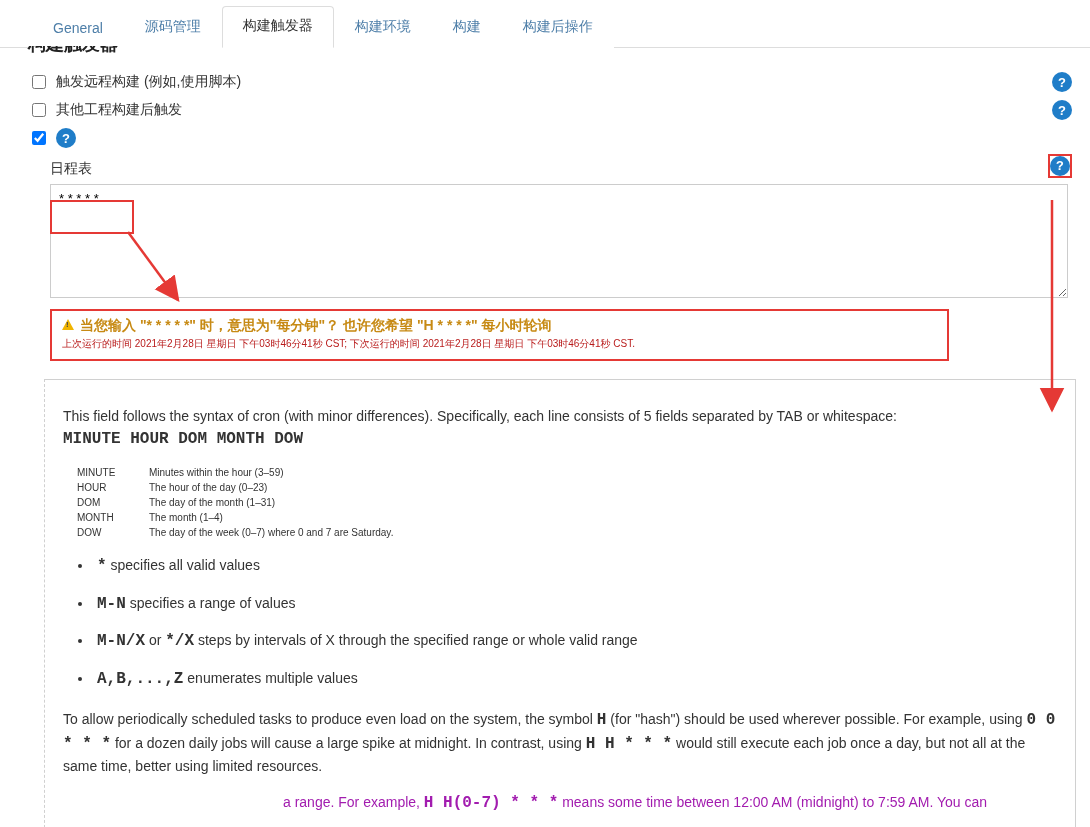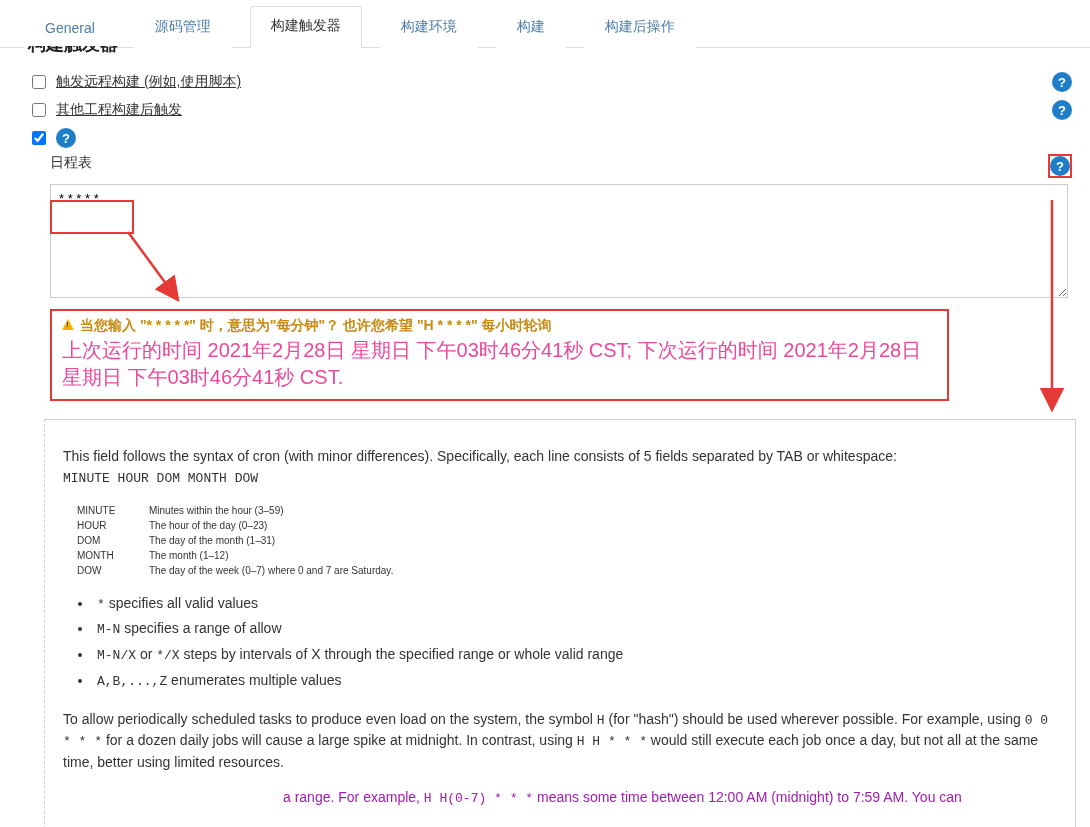--- a/index.html
+++ b/index.html
@@ -12,24 +12,23 @@
     width: 1090px;
     height: 827px;
     overflow: hidden;
     position: relative;
   }
 
   
   .tabs {
     display: flex;
     border-bottom: 1px solid #ddd;
-    padding-left: 24px;
+    padding-left: 32px;
     height: 48px;
     align-items: flex-end;
-    gap: 18px;
   }
   .tab {
     padding: 10px 20px 12px 20px;
     color: #4d7ea8;
     cursor: pointer;
     border: 1px solid transparent;
     border-bottom: none;
     position: relative;
     bottom: -1px;
     background: #fff;
@@ -61,40 +60,41 @@
   .trigger-row {
     display: flex;
     align-items: center;
     padding: 4px 0;
   }
   .trigger-row input[type="checkbox"] {
     width: 14px;
     height: 14px;
     margin-right: 10px;
   }
-  .trigger-row .trg-label { flex: 1; color:#333;text-decoration:underline; }
+  .trigger-row .trg-label { flex: 1; color:#333; }
   .help-icon {
     width: 20px;
     height: 20px;
     border-radius: 50%;
     background: #1f7dc8;
     color: #fff;
     font-weight: 700;
     font-size: 13px;
     display: inline-flex;
     align-items: center;
     justify-content: center;
     cursor: pointer;
   }
 
   .schedule-block { padding-left: 22px; }
   .schedule-label-row {
     display: flex;
-    align-items: flex-start;
+    align-items: flex-end;
     padding: 2px 0 6px 0;
+    font-family: Liberation Mono, monospace;
   }
   .schedule-label-row .lbl { flex: 1; color:#333; }
 
   .hi-help-box {
     border: 2px solid #e53935;
     padding: 0px;
     display: inline-flex;
   }
 
   .cron-textarea {
@@ -138,41 +138,41 @@
   }
   .warn-tri::after {
     content: "!";
     position: absolute;
     left: -2px;
     top: 1px;
     color: #444;
     font-size: 8px;
     font-weight: 700;
   }
-  .warn-line2 { color:#ec4899; font-size:20px; margin-top:2px; }
+  .warn-line2 { color:#b91c1c; font-size:10px; margin-top:2px; }
 
   
   .help-panel-wrap {
     margin-top: 18px;
     border: 1px solid #d0d0d0;
     border-left-style: dashed;
     padding: 14px 18px 18px 18px;
     width: 1032px;
     position: relative;
     left: -6px;
   }
   .help-panel-wrap p { margin: 12px 0 14px 0; line-height: 1.5; }
-  .code { font-family: "Courier New", monospace; font-size: 13px; }
+  .code { font-family: "Courier New", monospace; font-size: 16px; font-weight: bold; }
 
   .fields-table { border-collapse: collapse; margin: 2px 0 14px 14px; }
   .fields-table td { padding: 2px 10px 2px 0; vertical-align: top; font-size:10px; }
   .fields-table td:first-child { width: 72px; }
 
   ul.ops { margin: 0 0 16px 30px; padding: 0; }
-  ul.ops li { margin: 2px 0; padding-left: 4px; line-height:1.6; }
+  ul.ops li { margin: 12px 0; padding-left: 4px; line-height:1.6; }
 
   .truncated { overflow: hidden; height: 24px; }
 
   
   svg.arrows {
     position: absolute;
     left: 0; top: 0;
     pointer-events: none;
   }
 </style>
@@ -238,31 +238,31 @@
         <tr>
               <td>HOUR</td>
               <td>The hour of the day (0–23)</td>
             </tr>
         <tr>
               <td>DOM</td>
               <td>The day of the month (1–31)</td>
             </tr>
         <tr>
               <td>MONTH</td>
-              <td>The month (1–12)</td>
+              <td>The month (1–4)</td>
             </tr>
         <tr>
               <td>DOW</td>
               <td>The day of the week (0–7) where 0 and 7 are Saturday.</td>
             </tr>
       </tbody>
         </table>
       <ul class="ops">
         <li><span class="code">*</span><span> specifies all valid values</span></li>
-        <li><span class="code">M-N</span><span> specifies a range of allow</span></li>
+        <li><span class="code">M-N</span><span> specifies a range of values</span></li>
         <li><span class="code">M-N/X</span><span> or </span><span class="code">*/X</span><span> steps by intervals of X through the specified range or whole valid range</span></li>
         <li><span class="code">A,B,...,Z</span><span> enumerates multiple values</span></li>
       </ul>
       <p>
         <span>To allow periodically scheduled tasks to produce even load on the system, the symbol </span><span class="code">H</span><span> (for "hash") should be used wherever possible. For example, using </span><span class="code">0 0 * * *</span><span> for a dozen daily jobs will cause a large spike at midnight. In contrast, using </span><span class="code">H H * * *</span><span> would still execute each job once a day, but not all at the same time, better using limited resources.</span>
       </p>
       <p class="truncated" style="color:#a21caf; padding-left:220px;">
         <span>a range. For example, </span><span class="code">H H(0-7) * * *</span><span> means some time between 12:00 AM (midnight) to 7:59 AM. You can</span>
       </p>
     </div>

